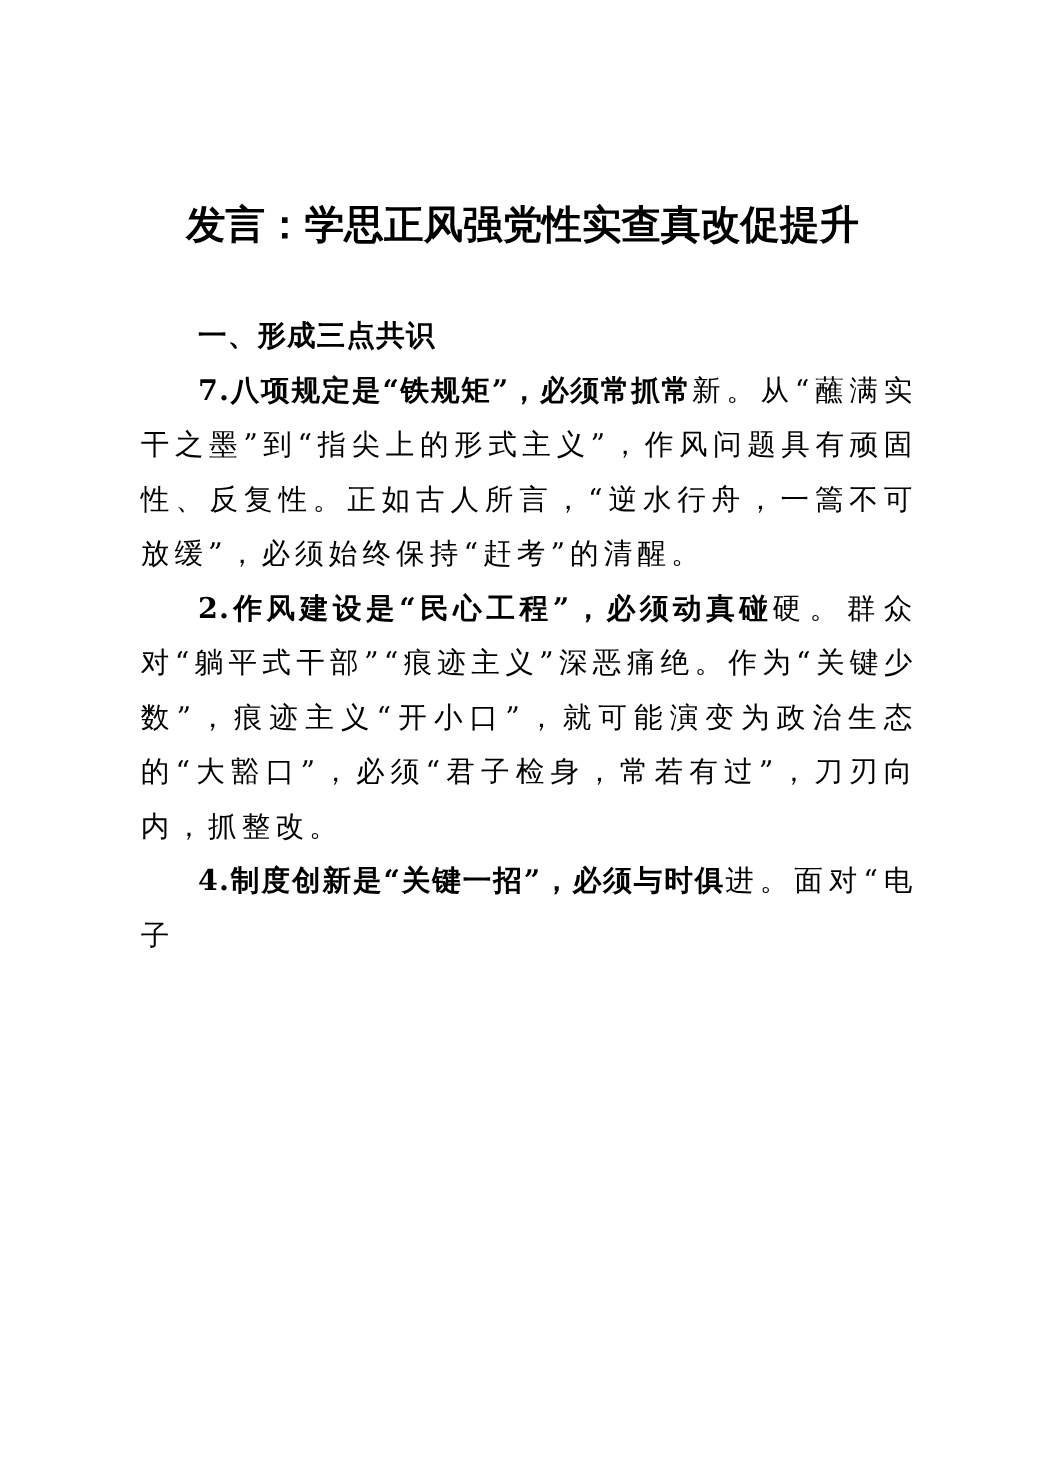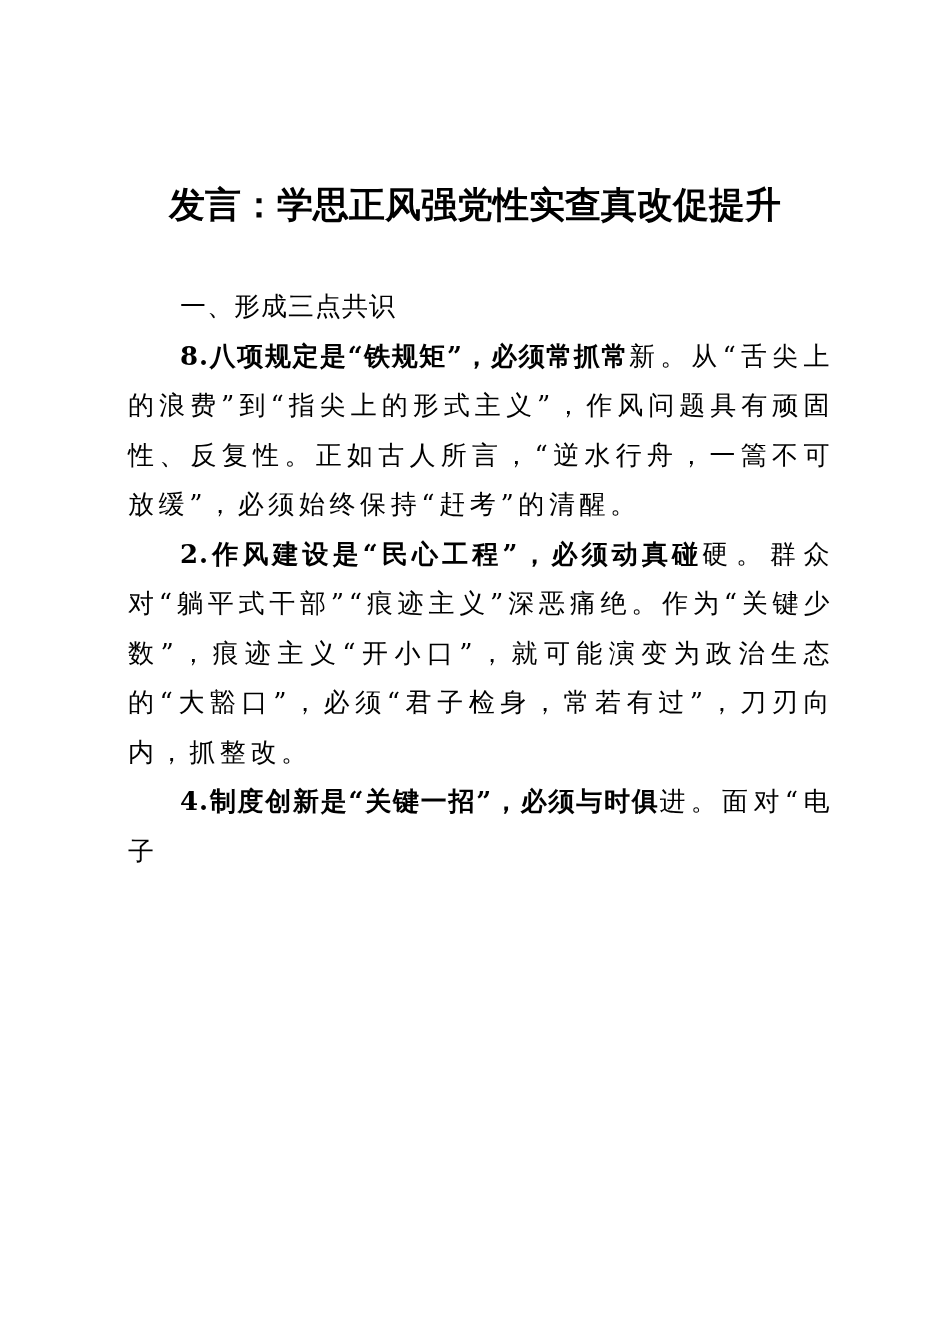--- a/index.html
+++ b/index.html
@@ -46,38 +46,38 @@
       text-align: justify;
     }
     .para {
       margin: 0;
       text-indent: 2em;
     }
     .heading {
       margin: 0;
       text-indent: 2em;
       font-family: "DejaVu Sans", "Liberation Sans", sans-serif;
-      font-weight: normal;
+      font-weight: bold;
       letter-spacing: 1px;
     }
     .lead {
       font-weight: bold;
       letter-spacing: 1px;
     }
   </style>
 </head>
 <body>
 
 <div class="page">
   <div class="title">发言：学思正风强党性实查真改促提升</div>
 
   <div class="body">
 
     <p class="heading">一、形成三点共识</p>
 
 
-    <p class="para"><span class="lead">8.八项规定是“铁规矩”，必须常抓常</span><span>新。从“舌尖上的浪费”到“指尖上的形式主义”，作风问题具有顽固性、反复性。正如古人所言，“逆水行舟，一篙不可放缓”，必须始终保持“赶考”的清醒。</span></p>
+    <p class="para"><span class="lead">7.八项规定是“铁规矩”，必须常抓常</span><span>新。从“蘸满实干之墨”到“指尖上的形式主义”，作风问题具有顽固性、反复性。正如古人所言，“逆水行舟，一篙不可放缓”，必须始终保持“赶考”的清醒。</span></p>
 
     <p class="para"><span class="lead">2.作风建设是“民心工程”，必须动真碰</span><span>硬。群众对“躺平式干部”“痕迹主义”深恶痛绝。作为“关键少数”，痕迹主义“开小口”，就可能演变为政治生态的“大豁口”，必须“君子检身，常若有过”，刀刃向内，抓整改。</span></p>
 
     <p class="para"><span class="lead">4.制度创新是“关键一招”，必须与时俱</span><span>进。面对“电子</span></p>
   </div>
 </div>
 
 </body></html>

